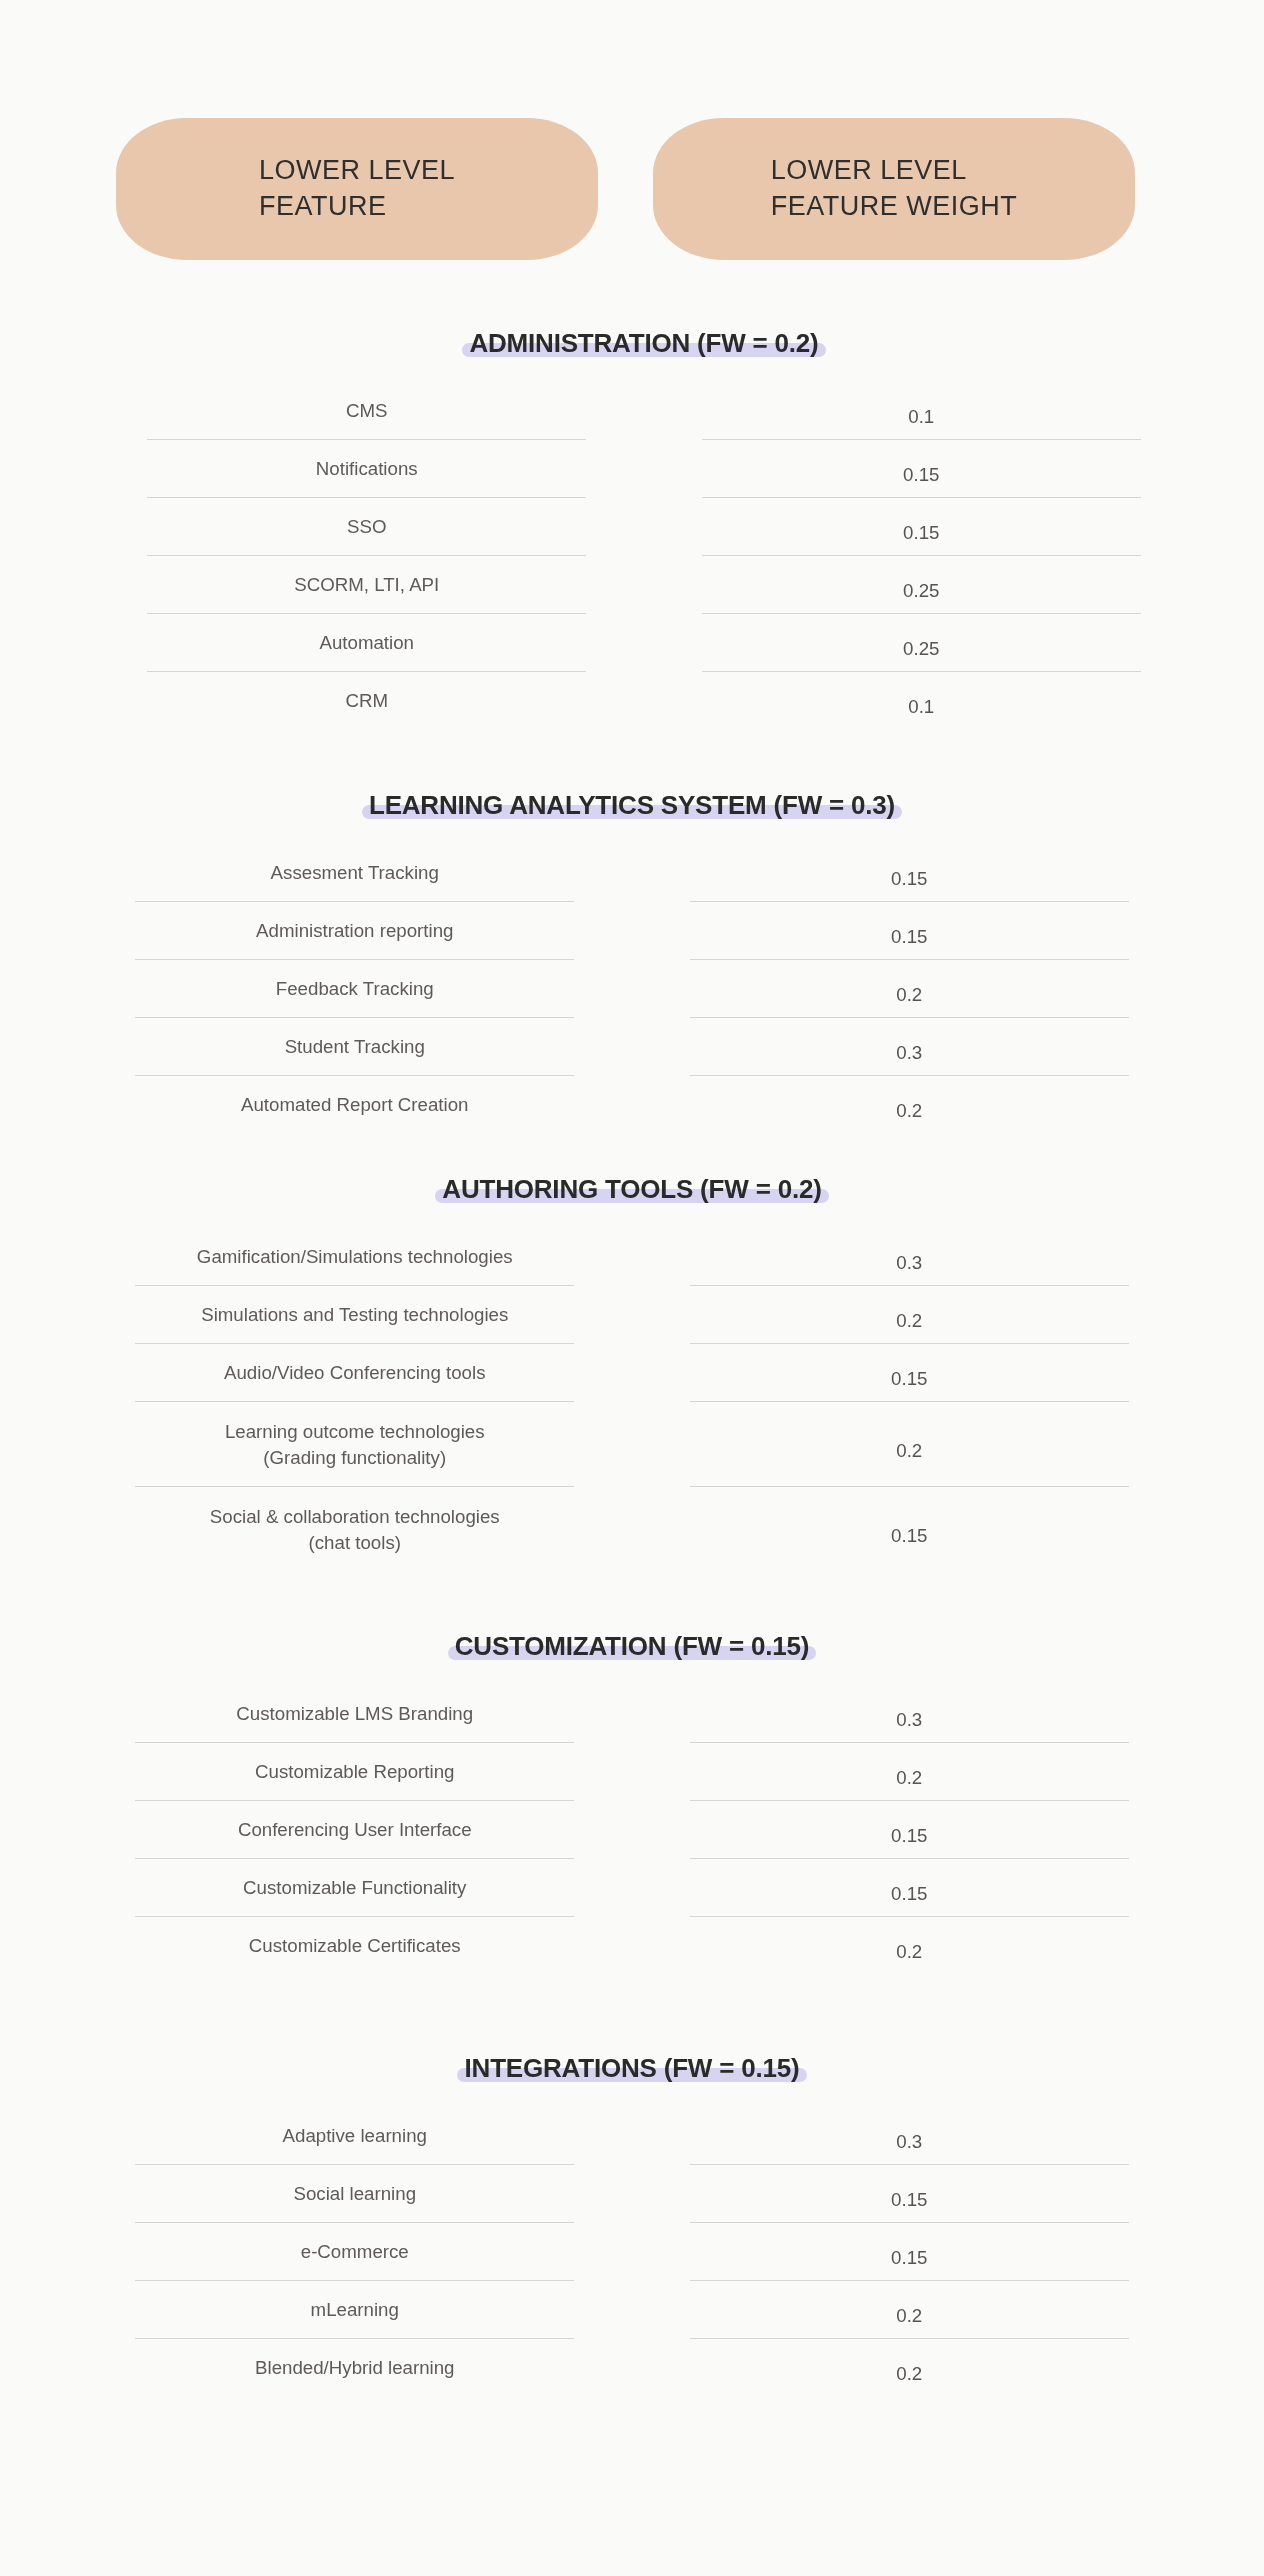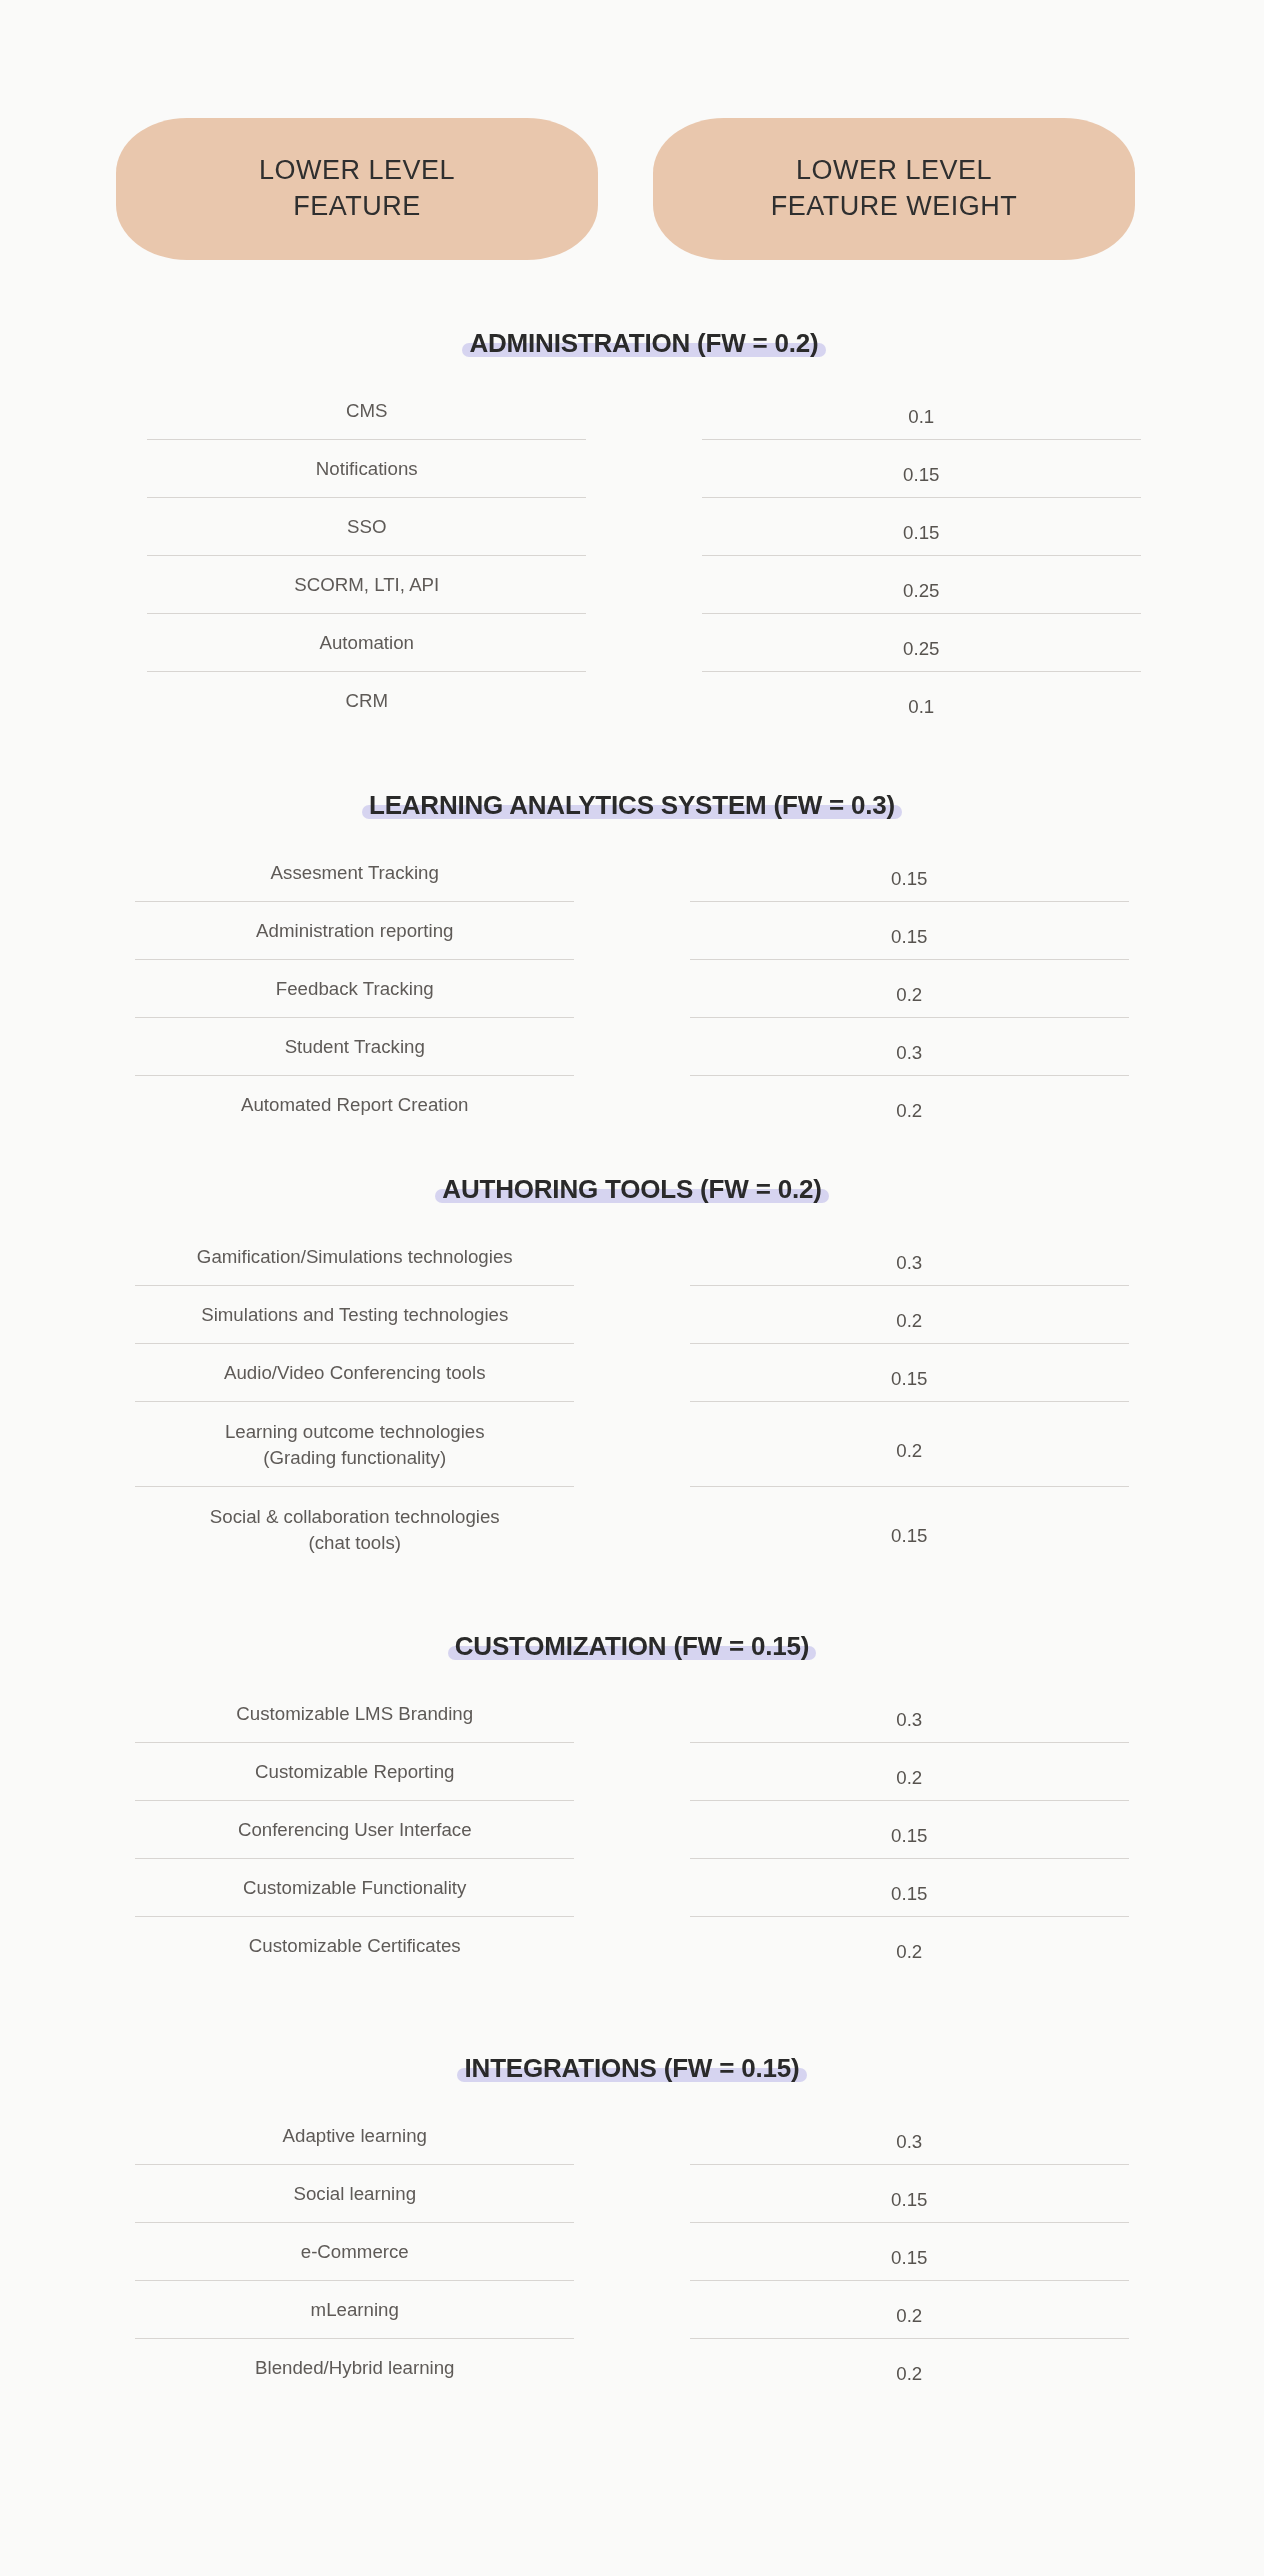--- a/index.html
+++ b/index.html
@@ -31,21 +31,20 @@
     gap: 55px;
   }
   .pill {
     width: 482px;
     height: 142px;
     border-radius: 71px / 55px;
     background: #e9c7ad;
     display: flex;
     align-items: center;
     justify-content: center;
-    text-align: center;
     box-sizing: border-box;
     padding: 0 23px;
   }
   .pill-label {
     font-size: 27px;
     letter-spacing: 0.5px;
     line-height: 1.32;
     color: #2f2f2f;
     font-weight: 400;
     white-space: pre-line;

